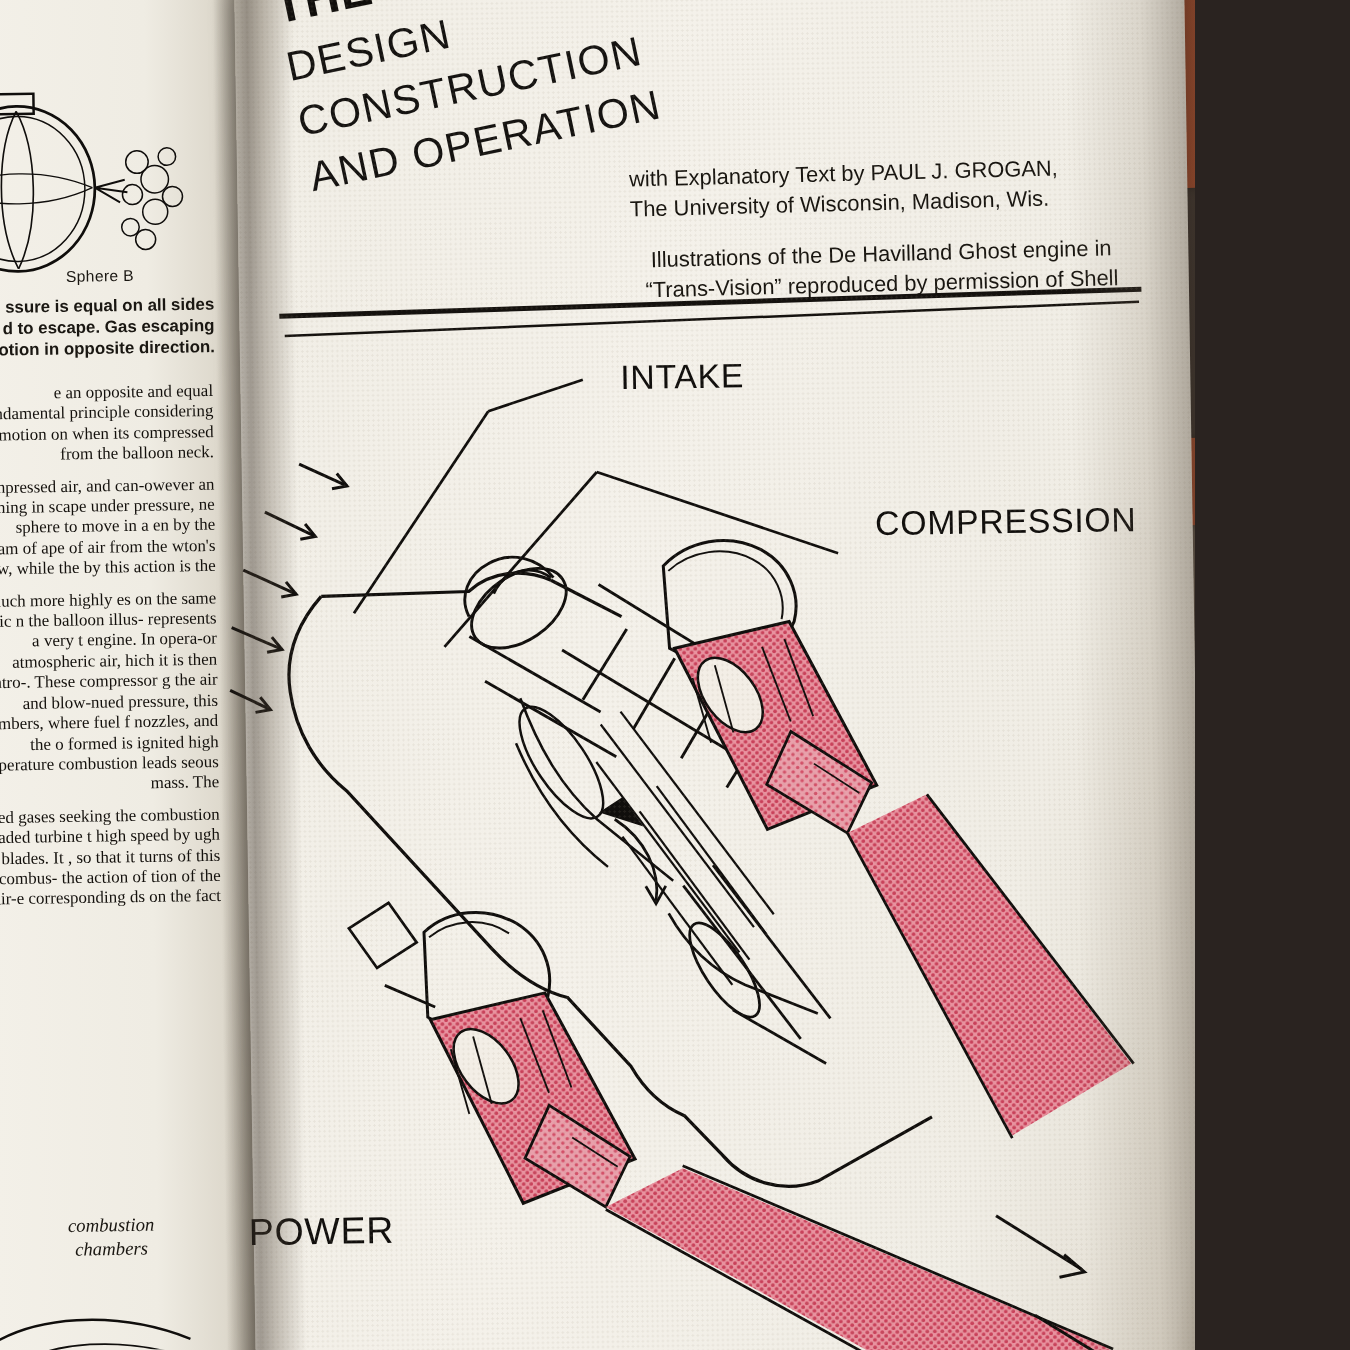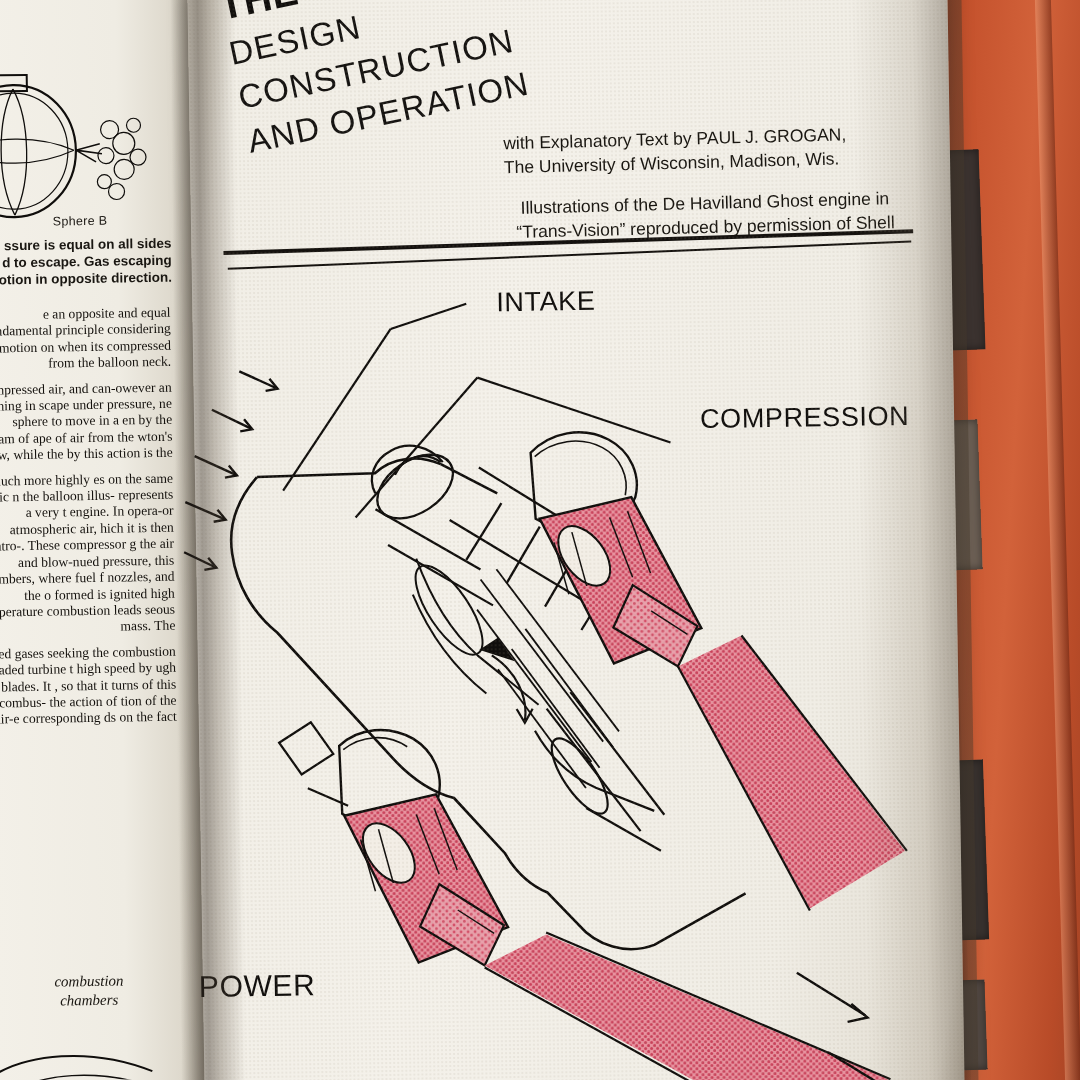--- a/index.html
+++ b/index.html
@@ -9,21 +9,21 @@
   }
   body {
     width: 1080px;
     height: 1080px;
     overflow: hidden;
     font-family: "Liberation Sans", sans-serif;
   }
 
   #scene {
     position: relative;
-    width: 1080px;
+    width: 956px;
     height: 1080px;
     overflow: hidden;
     background: #737373;
   }
 
   
   .wood {
     position: absolute;
     inset: 0;
     background:

